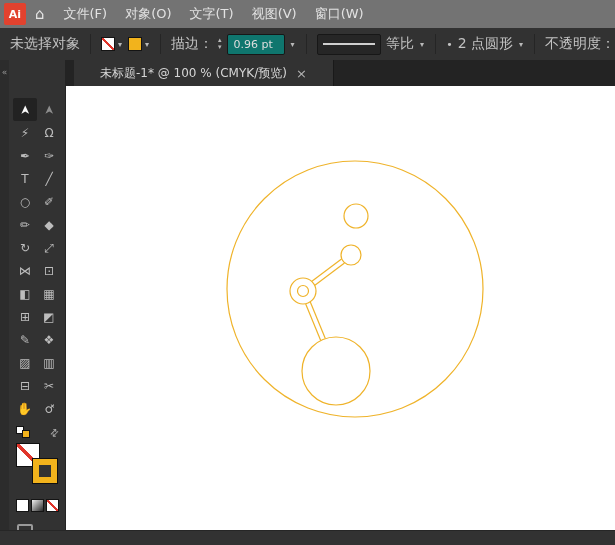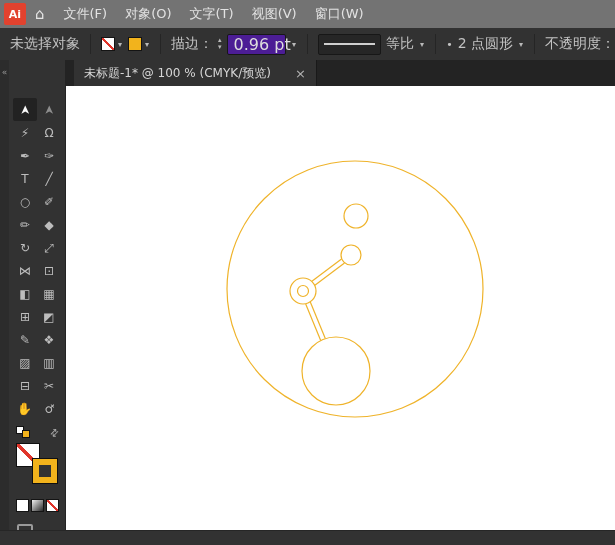--- a/index.html
+++ b/index.html
@@ -23,22 +23,22 @@
   .cb-label{color:#c3c3c3;font-size:14px;}
   .sep{width:1px;height:20px;background:#252525;margin:0 5px;flex:0 0 auto;}
   .swatch-ctrl{display:flex;align-items:center;gap:2px;}
   .swatch{width:14px;height:14px;border:1px solid #141414;box-sizing:border-box;display:inline-block;}
   .none-swatch{background:
     linear-gradient(45deg,transparent 44%,var(--slash) 44%,var(--slash) 56%,transparent 56%),#fff;}
   .stroke-swatch{background:var(--yellow);}
   .chev{color:#b9b9b9;font-size:8px;margin:0 1px;}
   .stepper{display:flex;flex-direction:column;justify-content:center;line-height:6px;}
   .step{color:#b9b9b9;font-size:7px;height:7px;line-height:7px;}
-  .field{min-width:44px;height:19px;background:#4c1d95;border:1px solid #171717;border-radius:2px;
-    color:#dedede;font-size:16px;line-height:19px;padding:0 6px;box-sizing:content-box;}
+  .field{min-width:44px;height:19px;background:#0f766e;border:1px solid #171717;border-radius:2px;
+    color:#dedede;font-size:11px;line-height:19px;padding:0 6px;box-sizing:content-box;}
   .profile-ctrl{width:64px;height:19px;background:#262626;border:1px solid #171717;border-radius:2px;
     display:flex;align-items:center;padding:0 5px;}
   .profile-line{display:block;width:100%;height:2px;background:#cfcfcf;}
   .bullet{font-size:11px;}
   
   .dock-strip{position:absolute;left:0;top:60px;width:9px;bottom:14px;background:#2c2c2c;
     border-right:1px solid #242424;text-align:center;}
   .dock-strip span{color:#9a9a9a;font-size:9px;line-height:16px;}
   
   .tools-panel{position:absolute;left:9px;top:60px;width:57px;bottom:14px;background:#323232;
@@ -64,21 +64,21 @@
   .swatch-btns{display:flex;gap:2px;justify-content:center;margin-top:10px;}
   .sbtn{width:13px;height:13px;border:1px solid #141414;box-sizing:border-box;}
   .sbtn.color{background:#fff;}
   .sbtn.grad{background:linear-gradient(135deg,#f2f2f2,#2a2a2a);}
   .sbtn.none{background:
     linear-gradient(45deg,transparent 42%,var(--slash) 42%,var(--slash) 58%,transparent 58%),#fff;}
   .screen-mode{width:12px;height:12px;border:2px solid #9a9a9a;border-radius:2px;margin:12px 0 0 8px;}
   
   .tab-bar{position:absolute;left:66px;top:60px;right:0;height:26px;background:#232323;
     display:flex;align-items:stretch;padding-left:8px;border-bottom:1px solid #1a1a1a;}
-  .doc-tab{background:#323232;display:flex;align-items:center;padding:0 10px;gap:24px;
+  .doc-tab{background:#323232;display:flex;align-items:center;padding:0 26px;gap:9px;
     border-right:1px solid #191919;}
   .doc-tab .title{color:#d6d6d6;font-size:12px;white-space:nowrap;}
   .tab-close{color:#b3b3b3;font-size:13px;cursor:default;}
   
   .canvas{position:absolute;left:66px;top:86px;right:0;bottom:14px;background:#ffffff;overflow:hidden;}
   .canvas svg{display:block;}
   
   .status-bar{position:absolute;left:0;right:0;bottom:0;height:14px;background:#323232;
     border-top:1px solid #262626;}
 </style>

